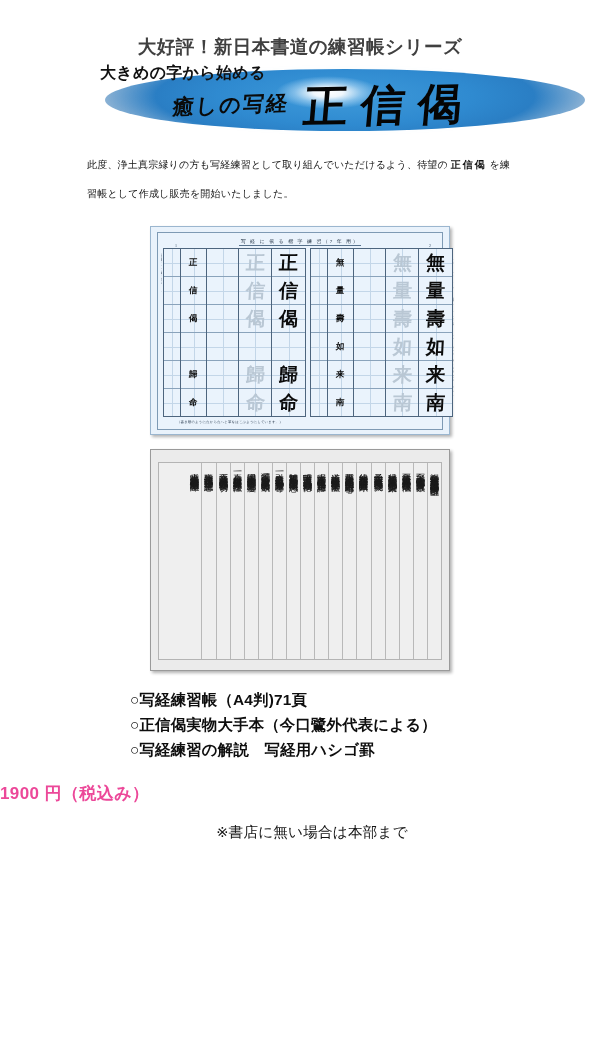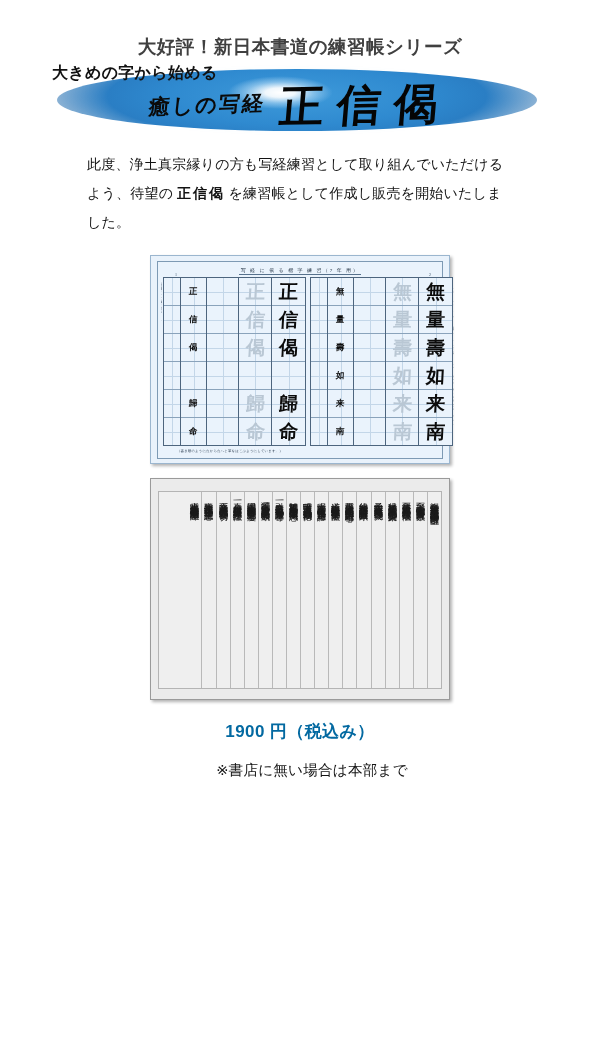--- a/index.html
+++ b/index.html
@@ -29,20 +29,21 @@
     padding-top: 38px;
     line-height: 1;
     position: relative;
     z-index: 4;
   }
 
   .logo-area {
     position: relative;
     height: 92px;
     margin-top: 6px;
+    margin-left: 48px;
   }
   .ellipse {
     position: absolute;
     left: 57px;
     top: 6px;
     width: 480px;
     height: 62px;
     border-radius: 50%;
     background:
       radial-gradient(ellipse 14% 34% at 46.5% 38%, #ffffff 0%, rgba(255,255,255,0.92) 22%, rgba(190,224,248,0.55) 50%, rgba(61,150,214,0.0) 78%),
@@ -103,21 +104,21 @@
     margin-left: 16px;
     transform: skewX(-6deg) rotate(-1.2deg);
     vertical-align: middle;
     line-height: 1;
   }
 
   
   .body-copy {
     width: 426px;
     margin: 2px auto 0 auto;
-    font-size: 14px;
+    font-size: 10px;
     line-height: 29px;
     color: #131313;
     text-align: left;
     letter-spacing: 0.2px;
   }
   .body-copy p { margin: 0; }
   .em-gothic {
     font-family: "Liberation Sans", "DejaVu Sans", sans-serif;
     font-weight: bold;
     letter-spacing: 2px;
@@ -290,27 +291,26 @@
     font-family: "Liberation Sans", "DejaVu Sans", sans-serif;
     font-weight: bold;
     font-size: 15.4px;
     line-height: 25px;
     color: #0e0e0e;
     letter-spacing: 0.2px;
   }
   .spec-list div { white-space: nowrap; }
 
   .price {
-    text-align: center;
     font-family: "Liberation Sans", "DejaVu Sans", sans-serif;
     font-weight: bold;
     font-size: 17px;
     margin-top: 20px;
     letter-spacing: 0.4px;
-    color: #0369a1;
+    color: #ec4899;
   }
   .note {
     text-align: center;
     font-family: "Liberation Sans", "DejaVu Sans", sans-serif;
     font-size: 14.6px;
     margin-top: 18px;
     color: #141414;
     letter-spacing: 0.2px;
     padding-left: 24px;
   }
@@ -534,16 +534,19 @@
       <div class="sutra-col">因縁開入本願大智海行者正受金剛心慶</div>
       <div class="sutra-col">喜一念相應後與韋提等獲三忍即證法性</div>
       <div class="sutra-col">之常楽源信廣開一代教偏歸安養勧一切</div>
       <div class="sutra-col">專雑執判浅深報化二土正辨立強重悪</div>
       <div class="sutra-col">人唯稱佛我亦在彼攝取中煩悩障眼雖不</div>
     </div>
   </div>
 </div>
 
 <div class="spec-list">
+  <div>○写経練習帳（A4判)71頁</div>
+  <div>○正信偈実物大手本（今口鷺外代表による）</div>
+  <div>○写経練習の解説　写経用ハシゴ罫</div>
 </div>
 
 <div class="price">1900 円（税込み）</div>
 <div class="note">※書店に無い場合は本部まで</div>
 
 </body></html>

